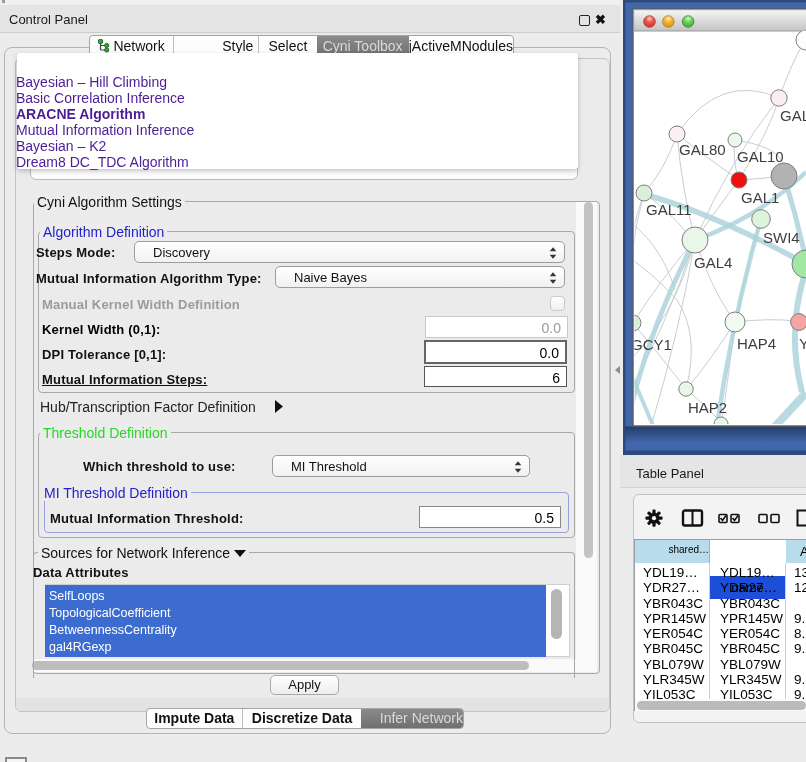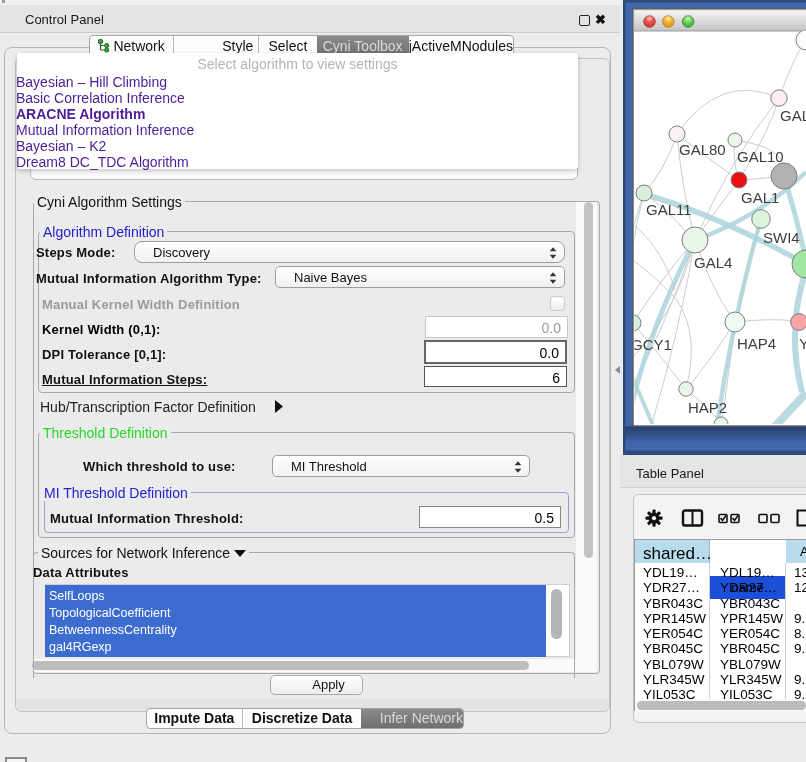--- a/index.html
+++ b/index.html
@@ -22,21 +22,21 @@
   .tab.first{border-left:none;}
   .tab.sel{background:linear-gradient(#8b8b8b,#6f6f6f);color:#d9d9d9;border-left:none;}
 </style>
 </head>
 <body>
 <div id="root">
 
   <div class="abs" style="left:0;top:0;width:620px;height:5px;background:#f0f0f0;"></div>
   <div class="abs" style="left:2px;top:0;width:3px;height:3px;background:#9a9a9a;"></div>
   <div class="abs" style="left:0;top:5px;width:620px;height:27px;background:#e4e4e4;border-bottom:1px solid #cccccc;"></div>
-  <div class="abs" style="left:9px;top:12px;font-size:13px;color:#1a1a1a;margin-left:16px;">Control Panel</div>
+  <div class="abs" style="left:9px;top:12px;font-size:13px;color:#1a1a1a;">Control Panel</div>
   <div class="abs" style="left:579px;top:15px;width:9px;height:9px;border:1.5px solid #222;border-radius:2px;"></div>
   <div class="abs" style="left:595px;top:12px;font-size:13px;font-weight:bold;color:#111;">✖</div>
 
   <div class="abs" style="left:4px;top:47px;width:607px;height:687px;border:1px solid #b5b5b5;border-radius:8px;box-sizing:border-box;"></div>
 
   <div class="abs" style="left:15px;top:58px;width:595px;height:654px;border:1px solid #c3c3c3;border-radius:6px;background:#ebebeb;box-sizing:border-box;"></div>
 
   <div class="tabstrip" style="left:89px;top:35px;width:425px;height:23px;">
     <div class="tab first" style="width:93px;">
       <svg width="12" height="14" viewBox="0 0 12 14" style="vertical-align:-2px;margin-right:3px;">
@@ -57,21 +57,21 @@
   <div class="abs" style="left:576px;top:202px;width:21px;height:469px;background:#fafafa;"></div>
   <div class="abs" style="left:584px;top:202px;width:9px;height:356px;background:#c3c3c3;border-radius:5px;"></div>
 
   <div class="abs" style="left:34px;top:659px;width:563px;height:13px;background:#fafafa;"></div>
   <div class="abs" style="left:32px;top:661px;width:497px;height:9px;background:#bdbdbd;border-radius:5px;"></div>
 
   <div class="grp" style="left:38px;top:231px;width:535px;height:160px;"></div>
   <div class="grpt" style="left:40px;top:224px;color:#2222cc;">Algorithm Definition</div>
 
   <div class="lbl abs" style="left:36px;top:245px;">Steps Mode:</div>
-  <div class="combo" style="left:134px;top:241px;width:431px;height:22px;border-radius:8px;">
+  <div class="combo" style="left:134px;top:241px;width:431px;height:22px;">
     <div class="ct">Discovery</div>
     <svg class="arrows" viewBox="0 0 9 13">
         <path d="M4.5 0 L8.2 4.6 L0.8 4.6 Z" fill="#333"></path>
         <path d="M4.5 13 L8.2 8.4 L0.8 8.4 Z" fill="#333"></path>
       </svg>
   </div>
 
   <div class="lbl abs" style="left:36px;top:271px;">Mutual Information Algorithm Type:</div>
   <div class="combo" style="left:275px;top:266px;width:290px;height:22px;">
     <div class="ct">Naive Bayes</div>
@@ -124,26 +124,25 @@
   </div>
   <div class="lbl abs" style="left:33px;top:565px;font-size:13px;">Data Attributes</div>
 
   <div class="abs" style="left:45px;top:584px;width:525px;height:73px;background:#fff;border:1px solid #cfcfcf;box-sizing:border-box;"></div>
   <div class="abs" style="left:45px;top:585px;width:501px;height:72px;background:#3d6cd1;color:#fff;font-size:12.5px;line-height:17px;padding:3px 0 0 4px;box-sizing:border-box;overflow:hidden;">SelfLoops<br>TopologicalCoefficient<br>BetweennessCentrality<br>gal4RGexp</div>
   <div class="abs" style="left:551px;top:589px;width:11px;height:50px;background:#b5b5b5;border-radius:6px;"></div>
 
   <div class="abs" style="left:30px;top:150px;width:548px;height:30px;border:1px solid #bbbbbb;border-radius:6px;background:#fcfcfc;box-sizing:border-box;"></div>
 
   <div class="abs" style="left:17px;top:53px;width:561px;height:116px;background:#ffffff;border-radius:3px;box-shadow:0 2px 5px rgba(0,0,0,0.22);"></div>
-  <div class="abs" style="left:17px;top:56px;width:561px;text-align:center;font-size:14px;color:#b4b4b4;">Select algorithm to view settings</div>
   <div class="abs" style="left:16px;top:74px;font-size:14px;line-height:16px;color:#4c1d95;">Bayesian – Hill Climbing<br>Basic Correlation Inference<br><b>ARACNE Algorithm</b><br>Mutual Information Inference<br>Bayesian – K2<br>Dream8 DC_TDC Algorithm</div>
 
   <div class="abs" style="left:16px;top:698px;width:593px;height:13px;background:#e3e3e3;border-radius:0 0 6px 6px;"></div>
 
-  <div class="abs" style="left:270px;top:675px;width:67px;height:17px;border:1px solid #a9a9a9;border-radius:5px;background:linear-gradient(#ffffff,#ededed);text-align:center;font-size:13px;color:#111;padding-top:1px;padding-left:24px;">Apply</div>
+  <div class="abs" style="left:270px;top:675px;width:67px;height:17px;border:1px solid #a9a9a9;border-radius:5px;background:linear-gradient(#ffffff,#ededed);text-align:center;font-size:13px;color:#111;padding-top:1px;">Apply</div>
 
   <div class="tabstrip" style="left:146px;top:708px;width:318px;height:21px;">
     <div class="tab first" style="width:95px;line-height:19px;font-weight:bold;">Impute Data</div>
     <div class="tab" style="width:119px;line-height:19px;font-weight:bold;">Discretize Data</div>
     <div class="tab sel" style="width:102px;line-height:19px;text-align:right;">Infer Network</div>
   </div>
 
   <div class="abs" style="left:5px;top:757px;width:18px;height:10px;border:2px solid #8b8b8b;background:#f5f5f5;"></div>
 
   <svg class="abs" style="left:615px;top:366px;" width="5" height="8" viewBox="0 0 5 8">
@@ -309,21 +308,21 @@
     <g stroke="#111" stroke-width="1.6" fill="none">
       <path d="M76.5 10 L78.5 12.5 L82 7.5"></path>
       <path d="M88.5 10 L90.5 12.5 L94 7.5"></path>
     </g>
     <g fill="none" stroke="#111" stroke-width="2">
       <path d="M153.5 2.5 L163 2.5 L163 17.5 L153.5 17.5 Z"></path>
     </g>
   </svg>
 
   <div class="abs" style="left:634px;top:539px;width:172px;height:172px;background:#fff;border:1px solid #9d9d9d;border-right:none;box-sizing:border-box;overflow:hidden;"></div>
-  <div class="abs" style="left:635px;top:540px;width:75px;height:23px;background:#b9dcec;border-right:1px solid #9fb6c0;box-sizing:border-box;text-align:center;font-size:17px;padding:4px 0 0 8px;">shared…</div>
+  <div class="abs" style="left:635px;top:540px;width:75px;height:23px;background:#b9dcec;border-right:1px solid #9fb6c0;box-sizing:border-box;text-align:right;font-size:10px;padding:4px 0 0 8px;">shared…</div>
   <div class="abs" style="left:710px;top:540px;width:76px;height:23px;background:#1d4ed8;border-right:1px solid #adadad;box-sizing:border-box;text-align:center;font-size:13px;padding-top:4px;margin-top:36px;">name</div>
   <div class="abs" style="left:786px;top:540px;width:20px;height:23px;background:#b9dcec;box-sizing:border-box;font-size:13px;padding:4px 0 0 14px;">A</div>
 
   <div class="abs" style="left:709px;top:563px;width:1px;height:137px;background:#cfcfcf;"></div>
   <div class="abs" style="left:785px;top:563px;width:1px;height:137px;background:#cfcfcf;"></div>
 
   <div class="abs" style="left:643px;top:565px;font-size:13.5px;line-height:15.3px;color:#000;">YDL19…<br>YDR27…<br>YBR043C<br>YPR145W<br>YER054C<br>YBR045C<br>YBL079W<br>YLR345W<br>YIL053C</div>
   <div class="abs" style="left:720px;top:565px;font-size:13.5px;line-height:15.3px;color:#000;">YDL19…<br>YDR27…<br>YBR043C<br>YPR145W<br>YER054C<br>YBR045C<br>YBL079W<br>YLR345W<br>YIL053C</div>
   <div class="abs" style="left:794px;top:565px;font-size:13.5px;line-height:15.3px;color:#000;">13<br>12<br>&nbsp;<br>9.<br>8.<br>9.<br>&nbsp;<br>9.<br>9.</div>
 

